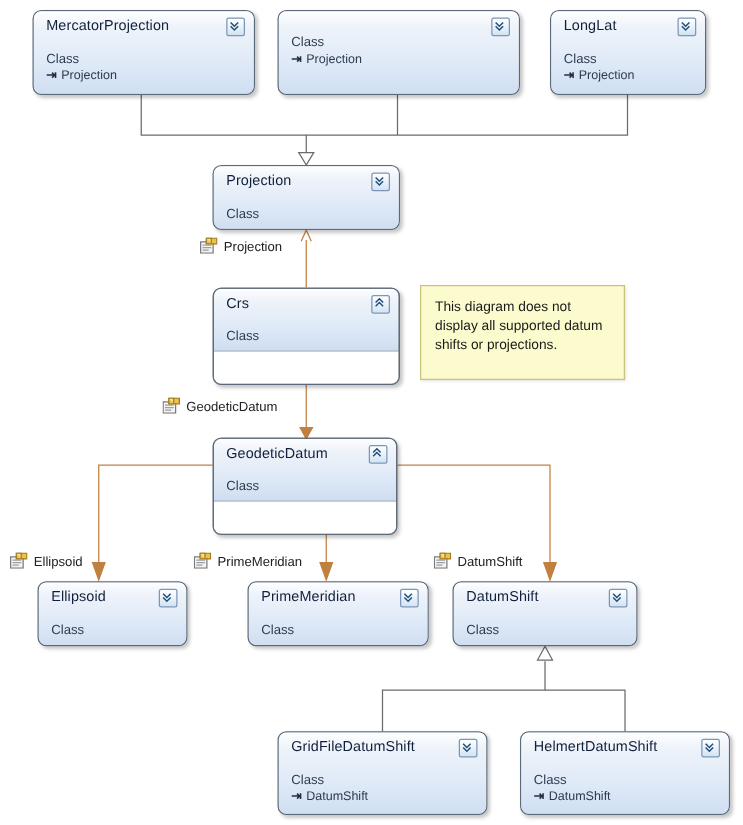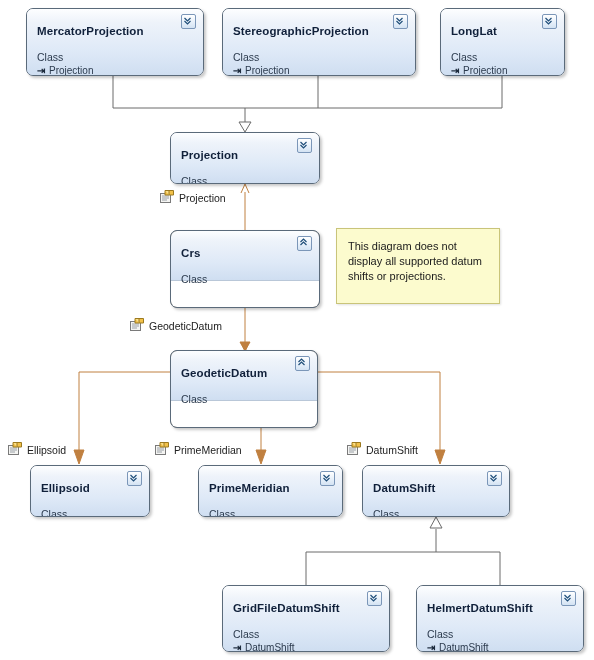--- a/index.html
+++ b/index.html
@@ -50,27 +50,26 @@
     box-sizing: border-box;
   }
   .uml-class.expanded .uml-head {
     border-bottom: 1px solid #b9c7d8;
   }
   .uml-body-empty {
     background: #ffffff;
     height: 26px;
   }
   .cls-name {
-    font-weight: bold;
+    font-weight: normal;
     font-size: 11.5px;
     color: #10203a;
     letter-spacing: .1px;
     line-height: 13px;
     padding-right: 22px;
-    margin-top: 10px;
   }
   .cls-kind {
     font-size: 10.5px;
     color: #2b3a4d;
     line-height: 14px;
     margin-top: 12px;
   }
   .cls-base {
     font-size: 10px;
     color: #2b3a4d;
@@ -190,21 +189,20 @@
       <div class="expander">
         <svg width="11" height="11" viewBox="0 0 11 11">
             <path d="M2.5 3 L5.5 6 L8.5 3 M2.5 6 L5.5 9 L8.5 6" fill="none" stroke="#1f4e79" stroke-width="1.2"></path>
           </svg>
       </div>
     </div>
   </div>
 
   <div class="uml-class" style="left:222px; top:8px; width:194px; height:68px;">
     <div class="uml-head" style="height:100%;">
-      <div class="cls-name">StereographicProjection</div>
       <div class="cls-kind">Class</div>
       <div class="cls-base"><span class="arrow-glyph">⇥</span><span>Projection</span></div>
       <div class="expander">
         <svg width="11" height="11" viewBox="0 0 11 11">
             <path d="M2.5 3 L5.5 6 L8.5 3 M2.5 6 L5.5 9 L8.5 6" fill="none" stroke="#1f4e79" stroke-width="1.2"></path>
           </svg>
       </div>
     </div>
   </div>
 

